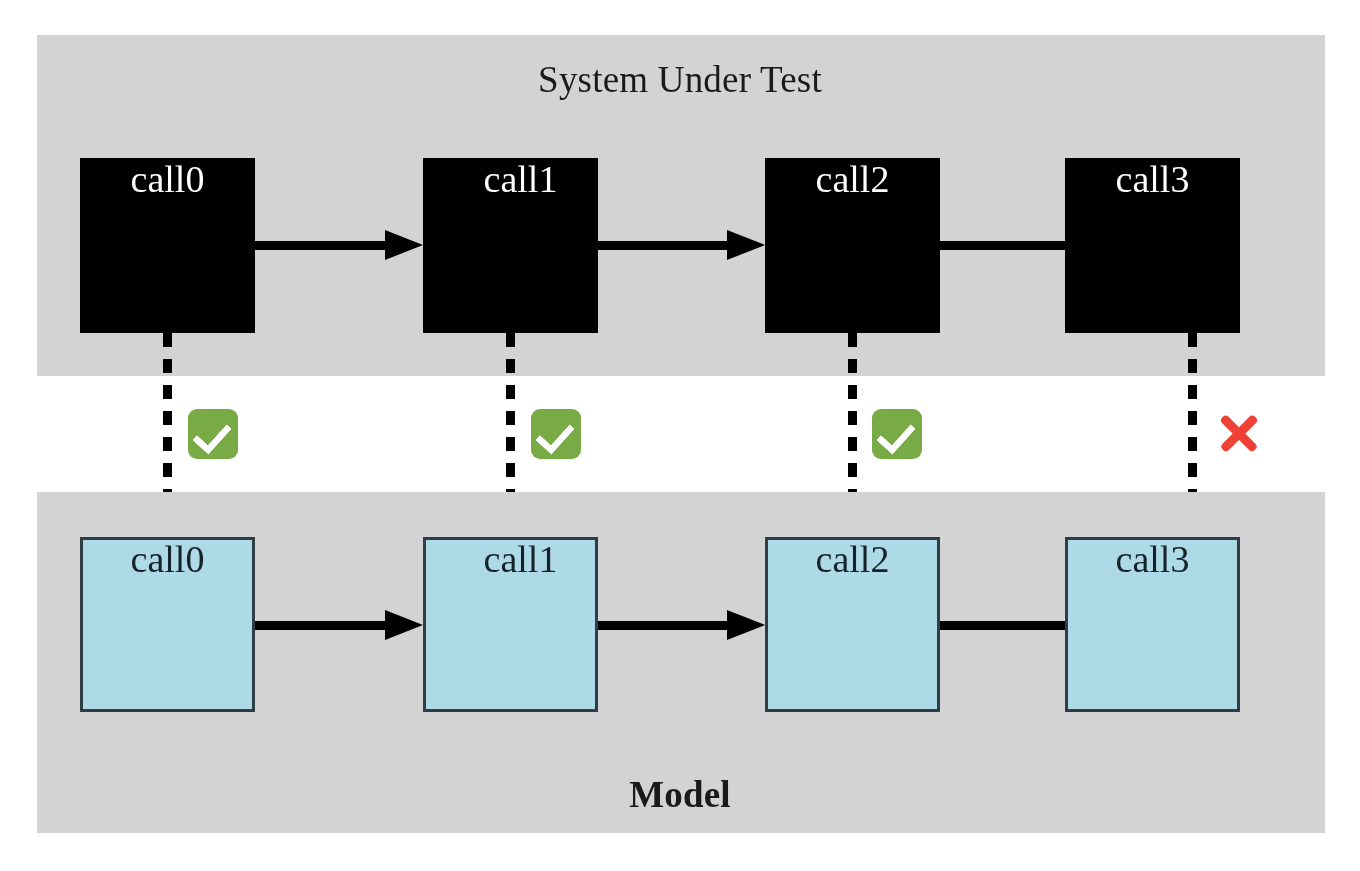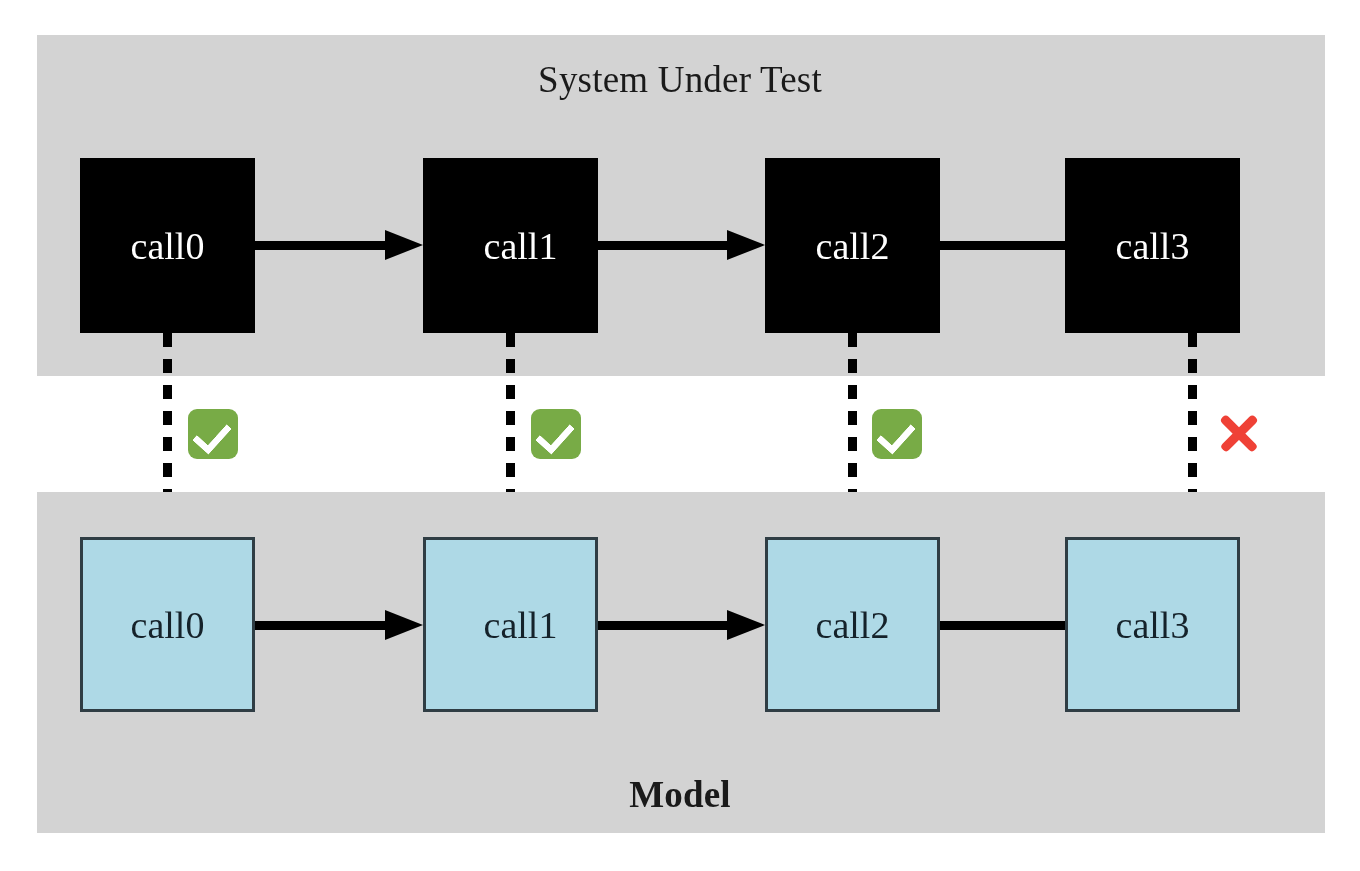--- a/index.html
+++ b/index.html
@@ -43,21 +43,20 @@
   #title-sut   { top: 58px; }
   #title-model { top: 773px; font-weight: bold; }
 
   
   .node {
     position: absolute;
     width: 175px;
     height: 175px;
     box-sizing: border-box;
     display: flex;
-    align-items: center;
     justify-content: center;
     font-size: 38px;
     line-height: 1;
   }
   .node-sut {
     background: #000000;
     color: #ffffff;
     border: 2px solid #000000;
     top: 158px;
   }

